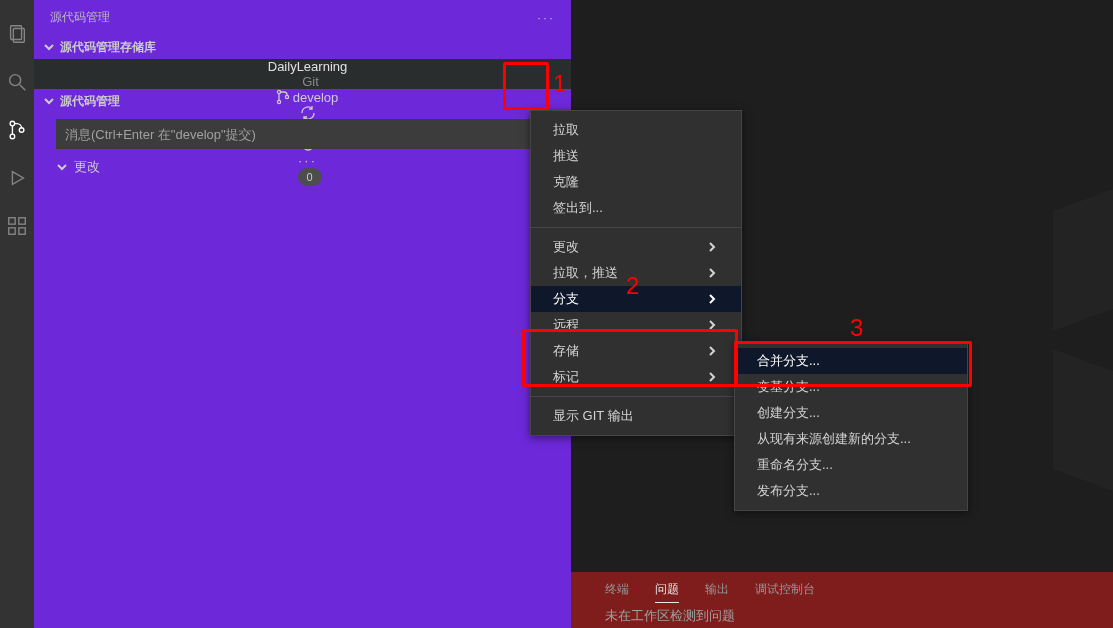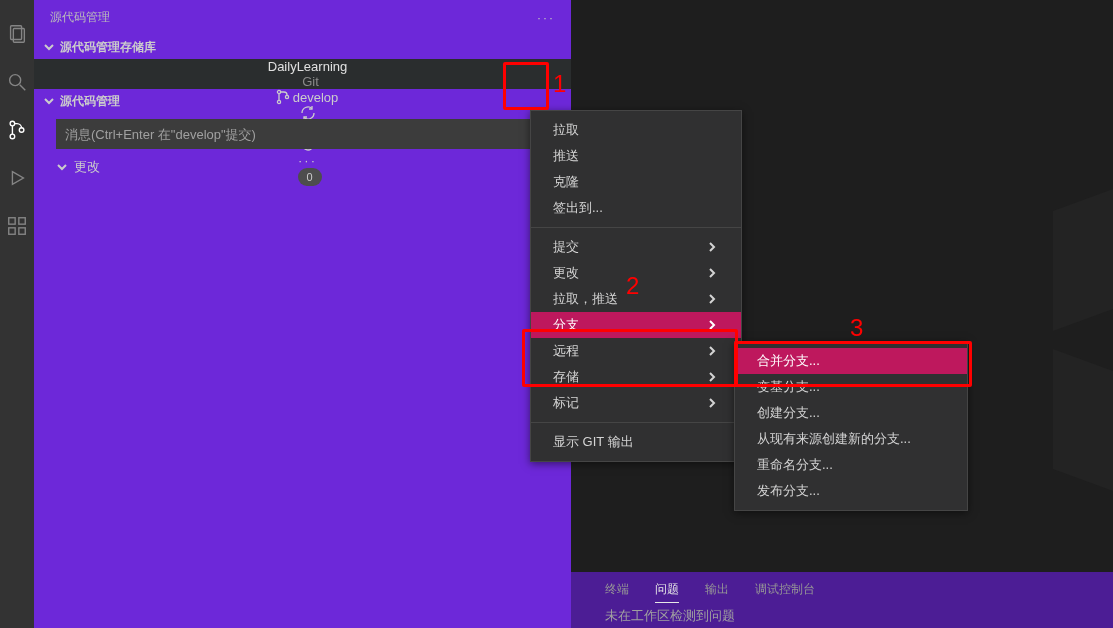--- a/index.html
+++ b/index.html
@@ -158,21 +158,21 @@
     background: #232323;
   }
 
   
   .bottom-panel {
     position: absolute;
     left: 571px;
     right: 0;
     top: 571px;
     height: 57px;
-    background: #4c1d95;
+    background: #7f1d1d;
     border-top: 1px solid #1e1e1e;
   }
   .tabs-row {
     display: flex;
     align-items: center;
     height: 35px;
     padding-left: 34px;
     gap: 26px;
     font-size: 12px;
     color: #969696;
@@ -202,21 +202,21 @@
   .menu .item {
     height: 26px;
     display: flex;
     align-items: center;
     justify-content: space-between;
     padding: 0 24px 0 22px;
     white-space: nowrap;
     cursor: pointer;
   }
   .menu .item.highlight {
-    background: #be185d;
+    background: #0f172a;
     color: #ffffff;
   }
   .menu .sep {
     height: 1px;
     background: #454545;
     margin: 6px 0;
   }
   .menu .sm-arrow svg {
     width: 10px; height: 10px;
     stroke: currentColor; fill: none; stroke-width: 2;
@@ -387,26 +387,20 @@
       <span>推送</span>
     </div>
   <div class="item">
       <span>克隆</span>
     </div>
   <div class="item">
       <span>签出到...</span>
     </div>
   <div class="sep"></div>
   <div class="item">
-    <span>提交</span>
-    <span class="sm-arrow"><svg viewBox="0 0 10 10">
-          <polyline points="3,1 7,5 3,9"></polyline>
-        </svg></span>
-  </div>
-  <div class="item">
     <span>更改</span>
     <span class="sm-arrow"><svg viewBox="0 0 10 10">
           <polyline points="3,1 7,5 3,9"></polyline>
         </svg></span>
   </div>
   <div class="item">
     <span>拉取，推送</span>
     <span class="sm-arrow"><svg viewBox="0 0 10 10">
           <polyline points="3,1 7,5 3,9"></polyline>
         </svg></span>

